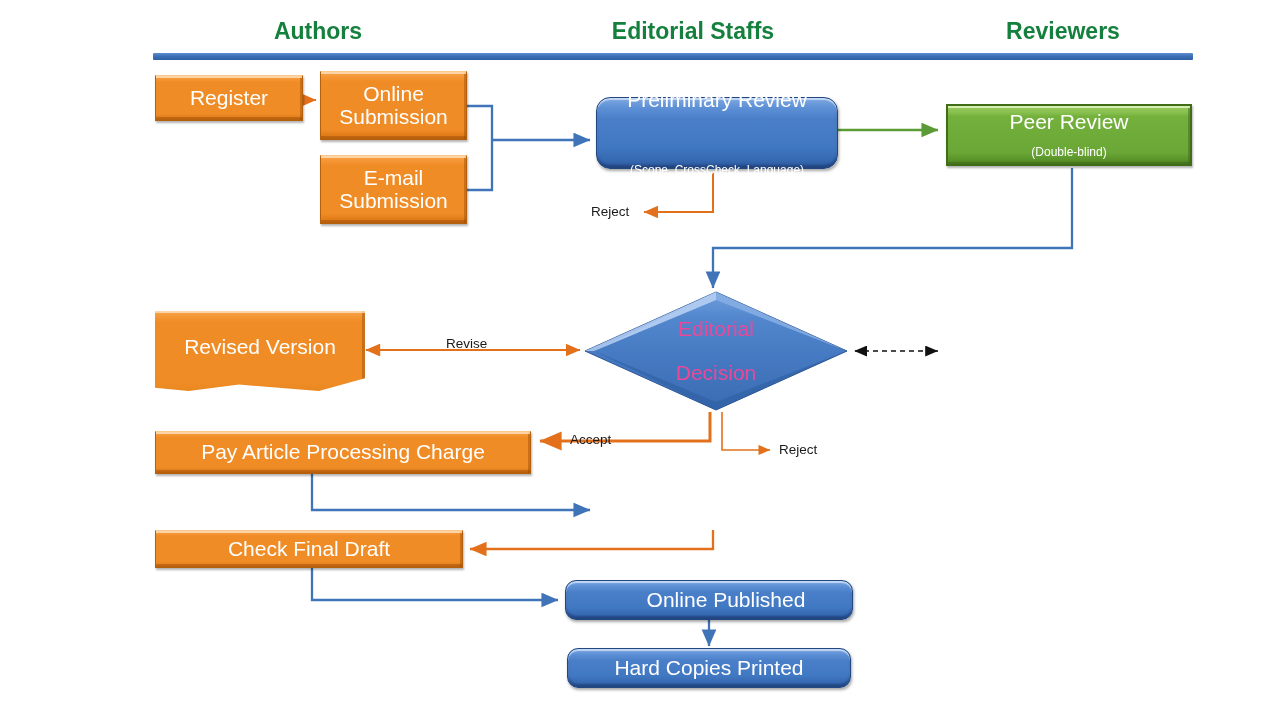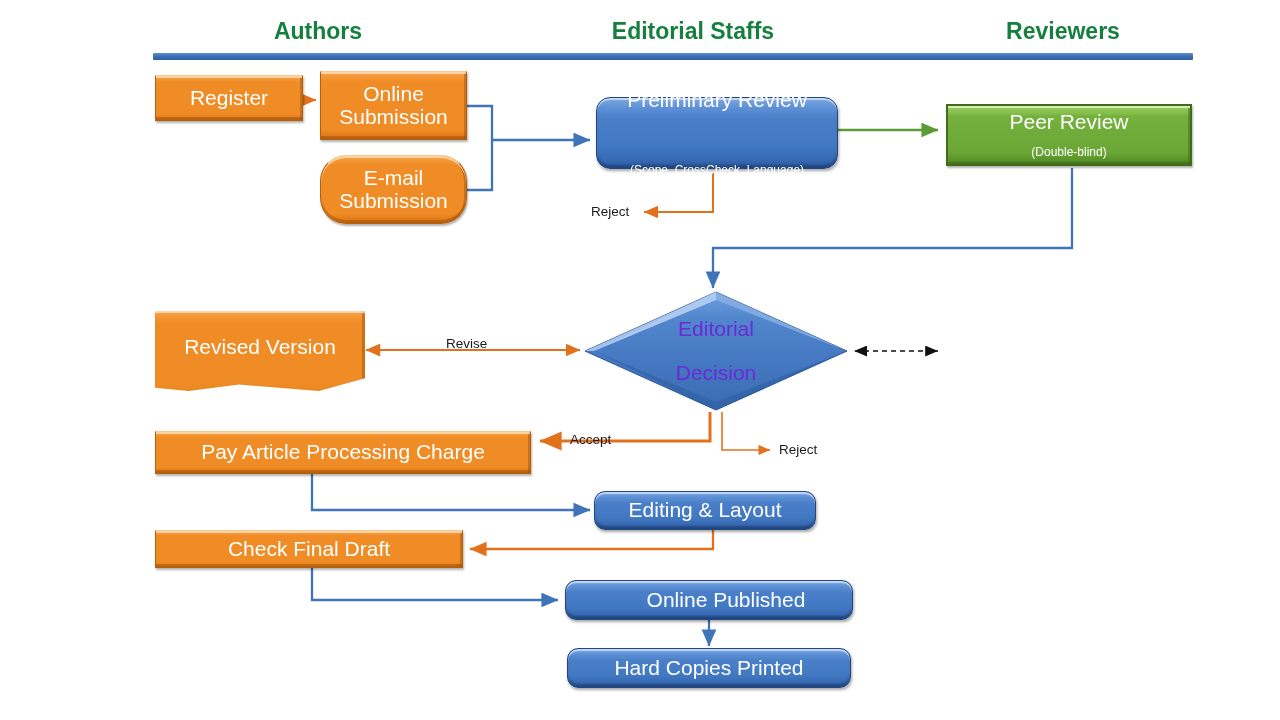--- a/index.html
+++ b/index.html
@@ -92,21 +92,21 @@
     gap: 41px;
   }
   .blue-round.big{border-radius:14px;}
 
   
   .diamond-wrap{position:absolute;z-index:5;}
   .diamond-wrap svg{position:absolute;left:0;top:0;}
   .diamond-label{
     position:absolute;left:0;top:0;width:100%;height:100%;
     display:flex;flex-direction:column;align-items:center;justify-content:center;
-    color:#6d28d9;font-size:21px;text-align:center;pointer-events:none;
+    color:#ec4899;font-size:21px;text-align:center;pointer-events:none;
   }
   .diamond-label .l1{margin-bottom:20px;}
 
   
   .conn-label{
     position:absolute;
     font-size:13.5px;
     color:#1a1a1a;
     white-space:nowrap;
     background:transparent;
@@ -193,21 +193,21 @@
 
   <div class="node orange" style="left:155px;top:75px;width:148px;height:46px;">
     <span class="main">Register</span>
   </div>
 
   <div class="node orange" style="left:320px;top:71px;width:147px;height:69px;">
     <span class="main">Online</span>
     <span class="main">Submission</span>
   </div>
 
-  <div class="node orange" style="left:320px;top:155px;width:147px;height:69px;border-radius:26px;">
+  <div class="node orange" style="left:320px;top:155px;width:147px;height:69px;">
     <span class="main">E-mail</span>
     <span class="main">Submission</span>
   </div>
 
   <div class="node blue-round big" style="left:596px;top:97px;width:242px;height:72px;">
     <span class="main">Preliminary Review</span>
     <span class="sub">(Scope, CrossCheck, Language)</span>
   </div>
 
   <div class="node green" style="left:946px;top:104px;width:246px;height:62px;">
@@ -243,23 +243,20 @@
 
   <div class="node orange-doc" style="left:155px;top:311px;width:210px;height:80px;">
     <span class="main" style="margin-bottom:8px;">Revised Version</span>
   </div>
 
 
   <div class="node orange" style="left:155px;top:431px;width:376px;height:43px;">
     <span class="main">Pay Article Processing Charge</span>
   </div>
 
-  <div class="node blue-round" style="left:594px;top:491px;width:222px;height:39px;">
-    <span class="main">Editing &amp; Layout</span>
-  </div>
 
   <div class="node orange" style="left:155px;top:530px;width:308px;height:38px;">
     <span class="main">Check Final Draft</span>
   </div>
 
   <div class="node blue-round" style="left:565px;top:580px;width:288px;height:40px;padding-left:34px;">
     <span class="main">Online Published</span>
   </div>
 
   <div class="node blue-round" style="left:567px;top:648px;width:284px;height:40px;">

